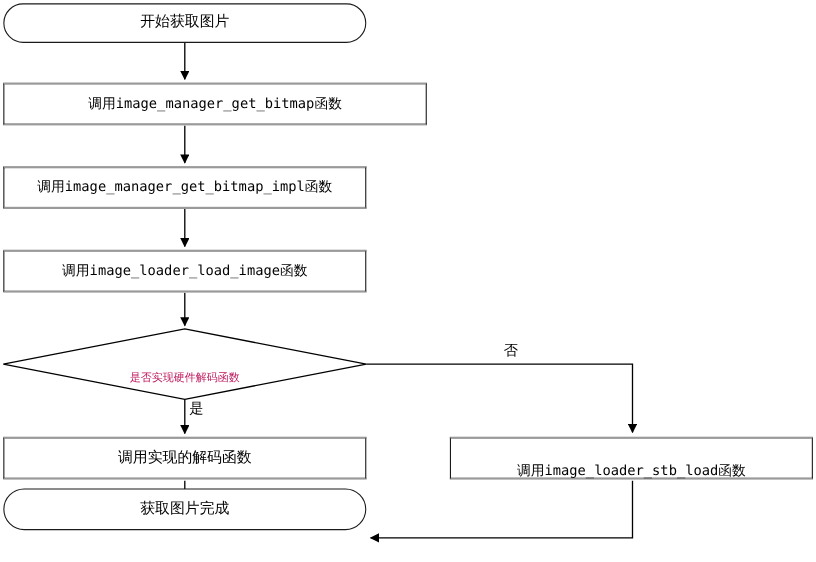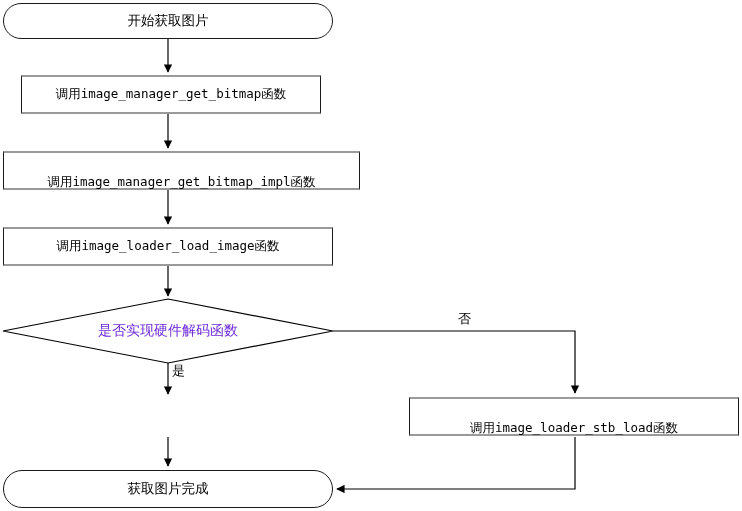--- a/index.html
+++ b/index.html
@@ -54,28 +54,28 @@
   .decision {
     position: absolute;
     width: 330px;
     height: 64px;
     left: 3px;
     top: 299px;
   }
   .decision .dia-label {
     position: absolute;
     left: 0;
-    top: 0;
+    top: 12px;
     width: 330px;
     height: 64px;
     display: flex;
     align-items: center;
     justify-content: center;
-    font-size: 14px;
-    color: #6d28d9;
+    font-size: 10px;
+    color: #be185d;
     white-space: nowrap;
   }
   .edge-label {
     position: absolute;
     font-size: 13px;
     color: #000000;
     background: transparent;
     white-space: nowrap;
   }
 </style>
@@ -107,42 +107,45 @@
 
     <path d="M 575 437 L 575 489 L 337 489" stroke="#000000" stroke-width="1.2" fill="none" marker-end="url(#arrow)"></path>
 
     <polygon points="168,299 333,331 168,363 3,331" fill="#ffffff" stroke="#000000" stroke-width="1.2"></polygon>
   </svg>
 
   <div class="node terminator" style="left:3px; top:3px; width:330px; height:36px;">
     <span class="node-label">开始获取图片</span>
   </div>
 
-  <div class="node process" style="left:21px; top:75px; width:300px; height:39px;">
+  <div class="node process" style="left:3px; top:75px; width:385px; height:39px;">
     <span class="node-label mono-label">调用image_manager_get_bitmap函数</span>
   </div>
 
-  <div class="node process" style="left:3px; top:151px; width:357px; height:39px;align-items:flex-end;">
+  <div class="node process" style="left:3px; top:151px; width:330px; height:39px;">
     <span class="node-label mono-label">调用image_manager_get_bitmap_impl函数</span>
   </div>
 
   <div class="node process" style="left:3px; top:227px; width:330px; height:39px;text-align:center;">
     <span class="node-label mono-label">调用image_loader_load_image函数</span>
   </div>
 
   <div class="decision">
     <span class="dia-label">是否实现硬件解码函数</span>
   </div>
 
   <span class="edge-label" style="left:172px; top:362px;">是</span>
 
   <span class="edge-label" style="left:458px; top:310px;">否</span>
 
+  <div class="node process" style="left:3px; top:397px; width:330px; height:39px;">
+    <span class="node-label">调用实现的解码函数</span>
+  </div>
 
   <div class="node process" style="left:409px; top:397px; width:330px; height:39px;align-items:flex-end;">
     <span class="node-label mono-label">调用image_loader_stb_load函数</span>
   </div>
 
-  <div class="node terminator" style="left:3px; top:470px; width:330px; height:38px;">
+  <div class="node terminator" style="left:3px; top:444px; width:330px; height:38px;">
     <span class="node-label">获取图片完成</span>
   </div>
 
 </div>
 
 </body></html>

